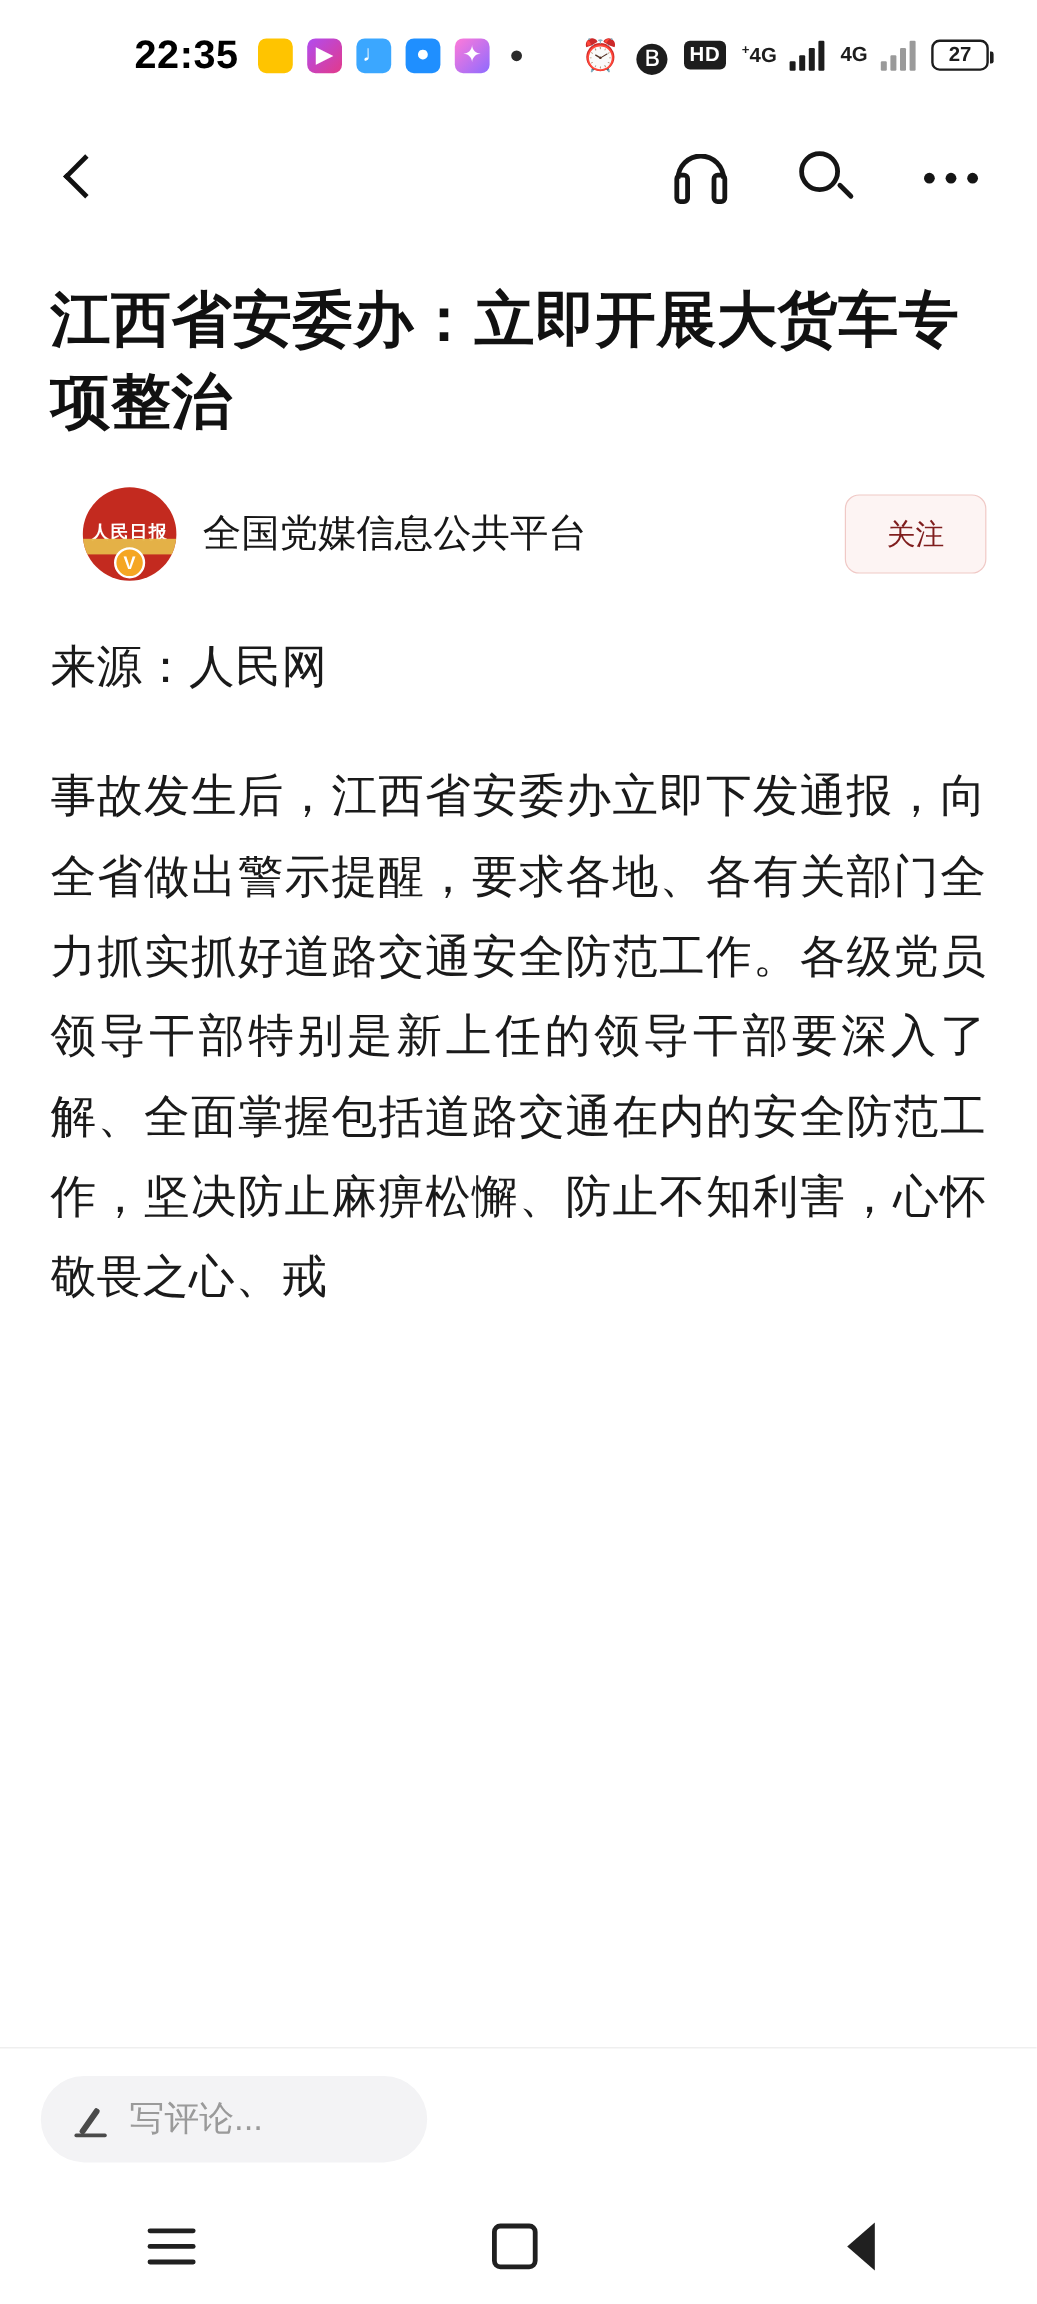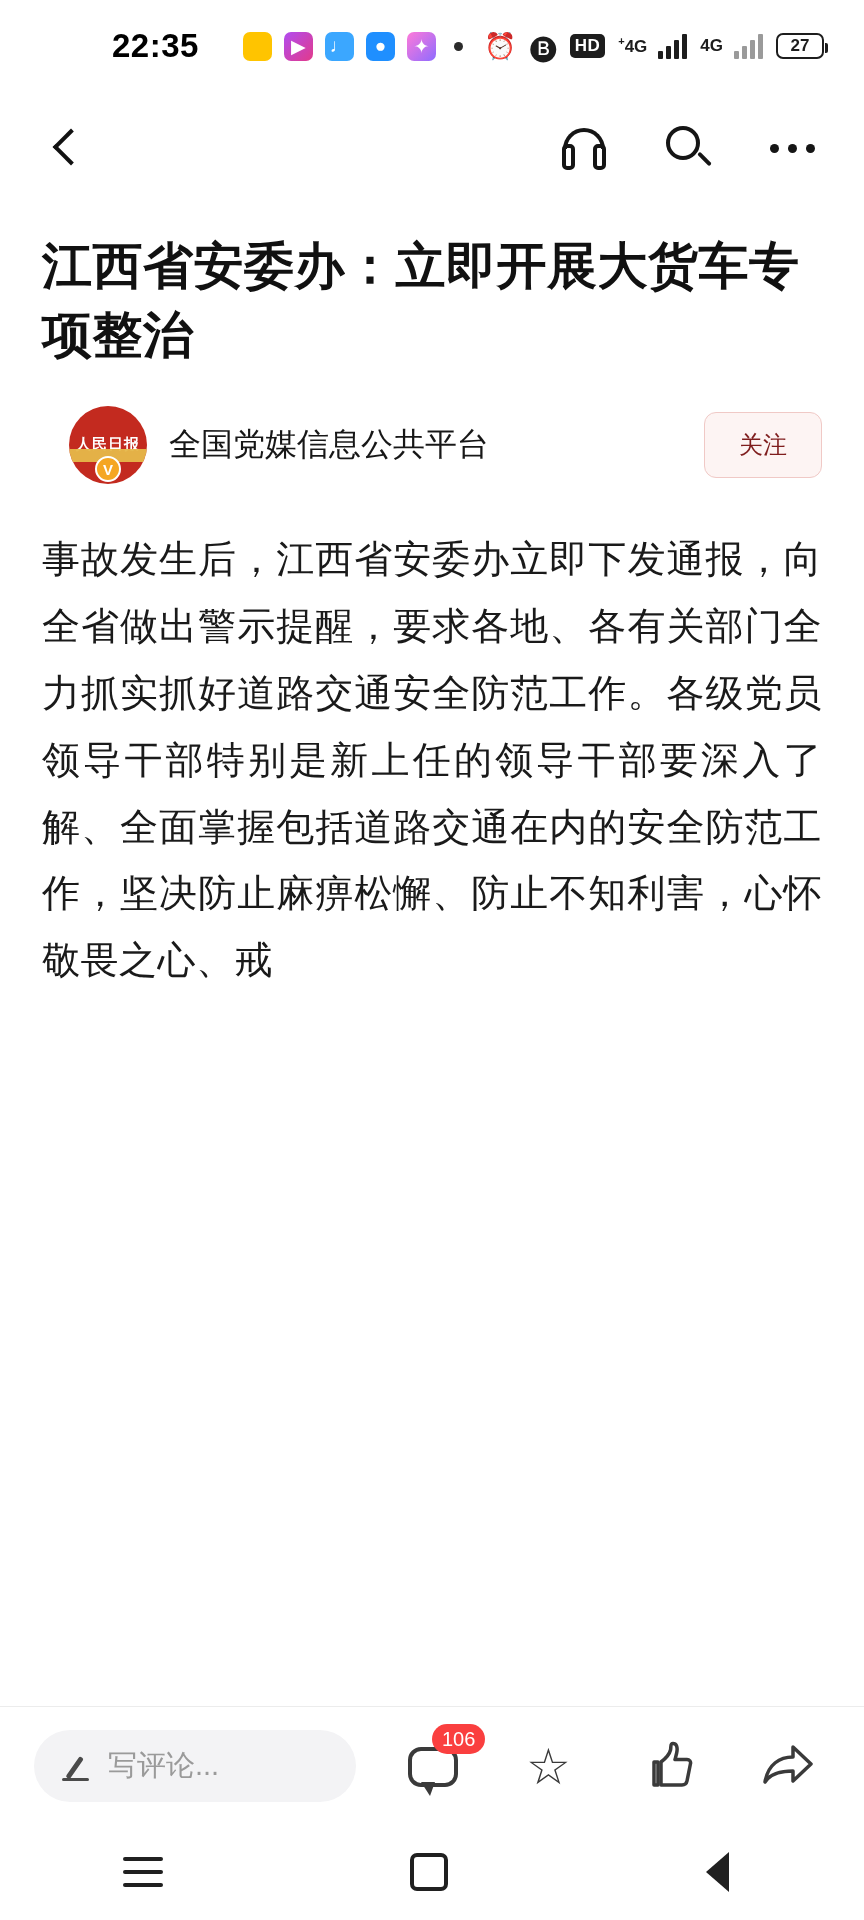--- a/index.html
+++ b/index.html
@@ -23,21 +23,21 @@
   .status-bar {
     height: 92px;
     display: flex;
     align-items: center;
     padding: 0 40px;
     flex: 0 0 auto;
   }
   .status-left {
     display: flex;
     align-items: center;
-    gap: 30px;
+    gap: 2px;
     flex: 0 0 auto;
     margin-left: 72px;
   }
   .status-clock {
     font-size: 33px;
     font-weight: 600;
     color: #000;
     letter-spacing: 0.5px;
   }
   .status-icons-left {
@@ -388,48 +388,29 @@
         <div class="rib"></div>
         <div class="pd-text">人民日报</div>
         <div class="vbadge">V</div>
       </div>
       <div class="source-text">
         <div class="source-name">全国党媒信息公共平台</div>
       </div>
       <div class="follow-btn">关注</div>
     </div>
 
+    <div class="body-lead">来源：人民网</div>
     <p class="body-para">事故发生后，江西省安委办立即下发通报，向全省做出警示提醒，要求各地、各有关部门全力抓实抓好道路交通安全防范工作。各级党员领导干部特别是新上任的领导干部要深入了解、全面掌握包括道路交通在内的安全防范工作，坚决防止麻痹松懈、防止不知利害，心怀敬畏之心、戒</p>
   </div>
 
   <div class="action-bar">
     <div class="comment-box">
       <span class="pencil-ic"></span>
       <span class="comment-ph">写评论...</span>
     </div>
-    <div class="actions">
-      <div class="act">
-        <span class="bubble"></span>
-        <span class="badge">106</span>
-      </div>
-      <div class="act">
-        <span class="star-ic">☆</span>
-      </div>
-      <div class="act">
-        <svg width="56" height="56" viewBox="0 0 56 56">
-          <path d="M16 24 L16 47 L12 47 L12 24 Z" fill="none" stroke="#3a3a3a" stroke-width="3.5" stroke-linejoin="round"></path>
-          <path d="M19 24 C19 24 27 18 28.5 12 C29.3 8.5 28 5.5 31 5.5 C34.5 5.5 35.5 9 35 13 C34.7 16 33.5 19.5 33 21.5 L45 21.5 C47.5 21.5 49 23.5 48.5 25.5 L45 43 C44.5 45.5 42.5 47 40 47 L19 47 Z" fill="none" stroke="#3a3a3a" stroke-width="3.5" stroke-linejoin="round"></path>
-        </svg>
-      </div>
-      <div class="act">
-        <svg width="56" height="56" viewBox="0 0 56 56">
-          <path d="M5 44 C8 26 20 19 33 19 L33 9 L51 26 L33 43 L33 33 C20 33 10 36 5 44 Z" fill="none" stroke="#3a3a3a" stroke-width="3.5" stroke-linejoin="round" stroke-linecap="round"></path>
-        </svg>
-      </div>
-    </div>
   </div>
 
   <div class="nav-bar">
     <div class="nav-recent">
         <i></i>
         <i></i>
         <i></i>
       </div>
     <div class="nav-home"></div>
     <div class="nav-back-wrap">

